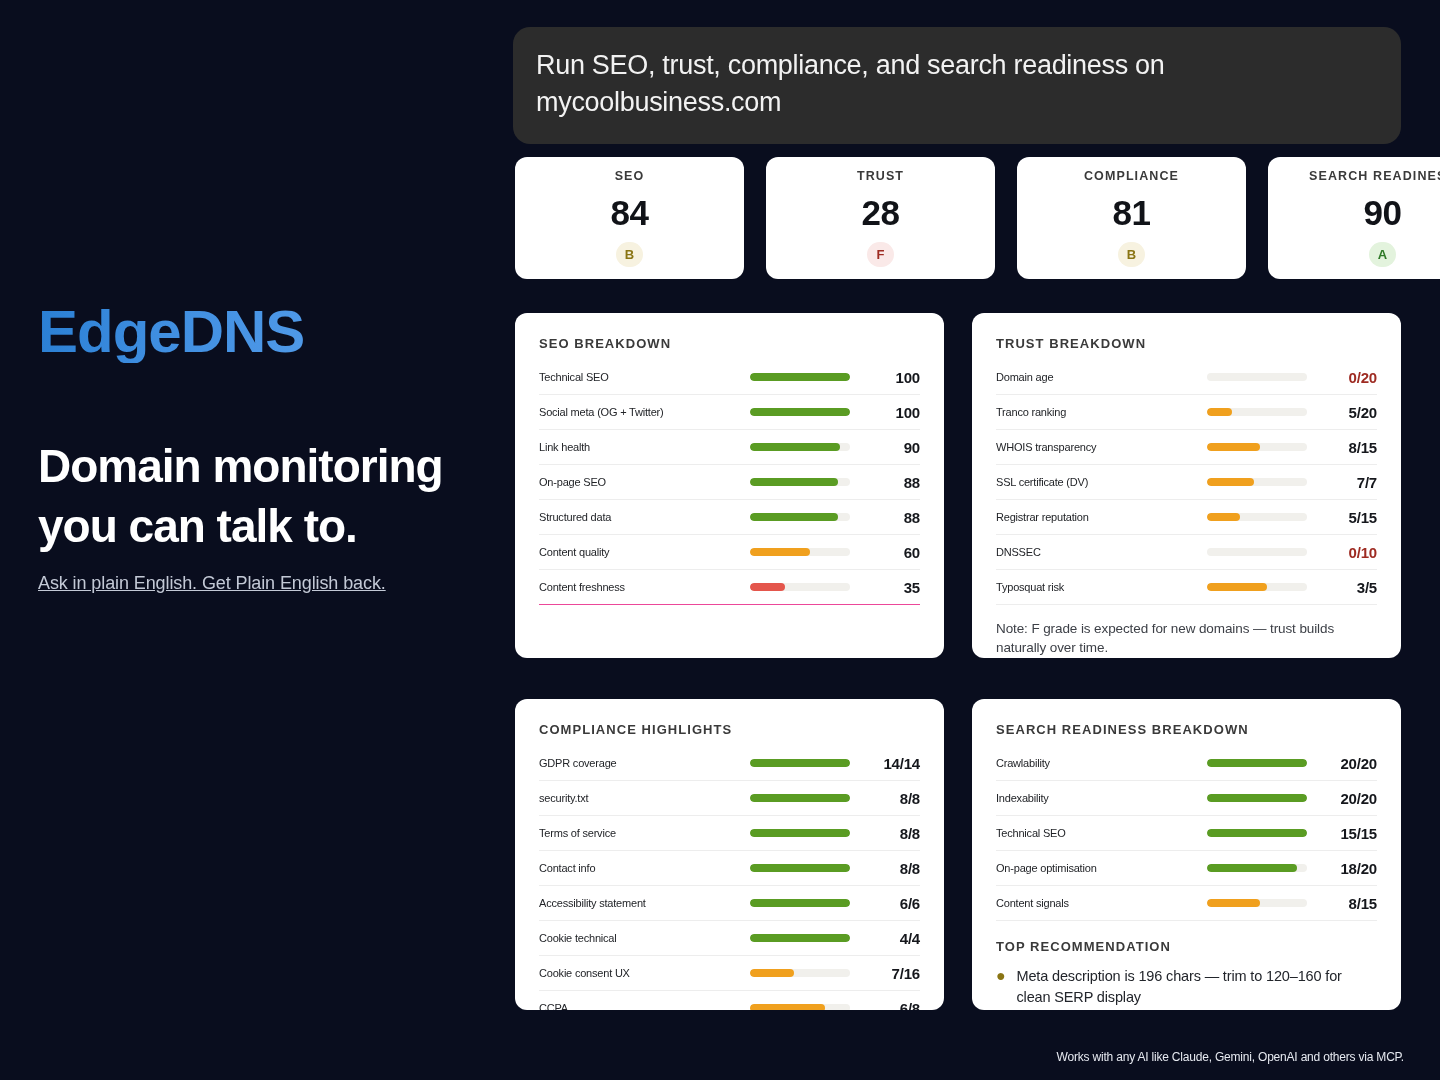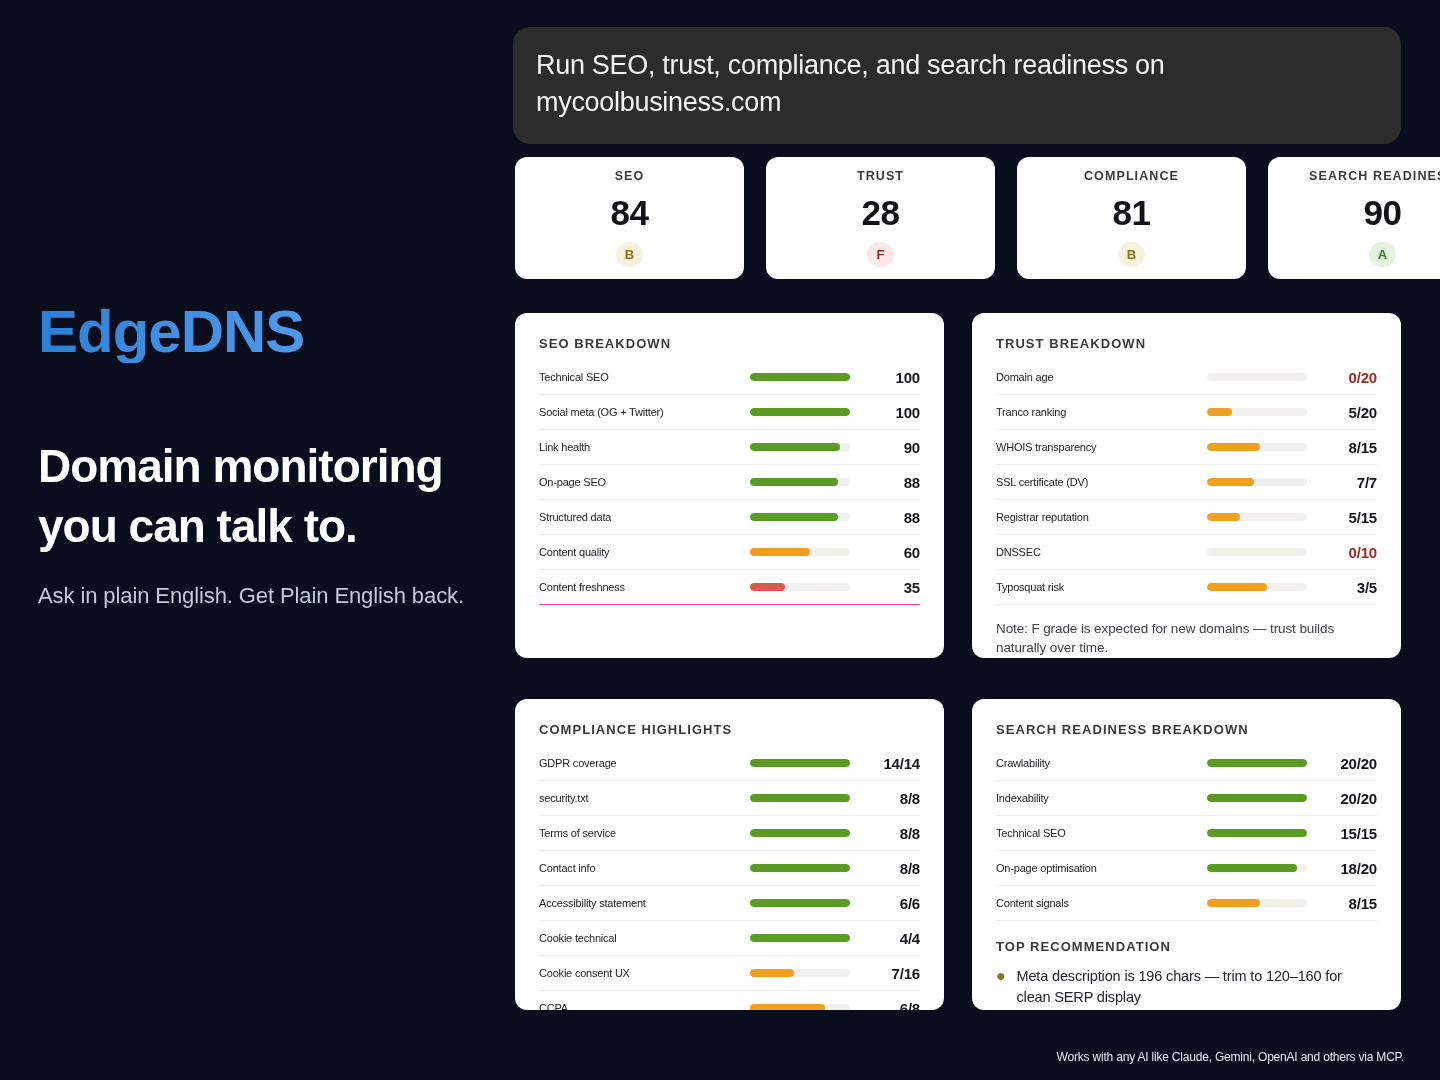--- a/index.html
+++ b/index.html
@@ -22,22 +22,22 @@
     -webkit-background-clip:text; background-clip:text;
     -webkit-text-fill-color:transparent; color:#3d8adf;
     display:inline-block;
   }
   #headline {
     margin-top:74px;
     font-size:46px; font-weight:bold; color:#ffffff;
     line-height:1.3; letter-spacing:-1px;
   }
   #subtext {
-    margin-top:26px;
-    font-size:22px; color:#c3c9d6; letter-spacing:-0.1px;
+    margin-top:16px;
+    font-size:18px; color:#c3c9d6; letter-spacing:-0.1px;text-decoration:underline;
   }
 
   
   #prompt-bubble {
     position:absolute; left:513px; top:27px; width:888px;
     background:#2c2c2c; border-radius:17px;
     padding:20px 23px 22px 23px;
   }
   #prompt-text {
     font-size:27px; color:#f2f2f2; line-height:1.38; letter-spacing:-0.3px;

